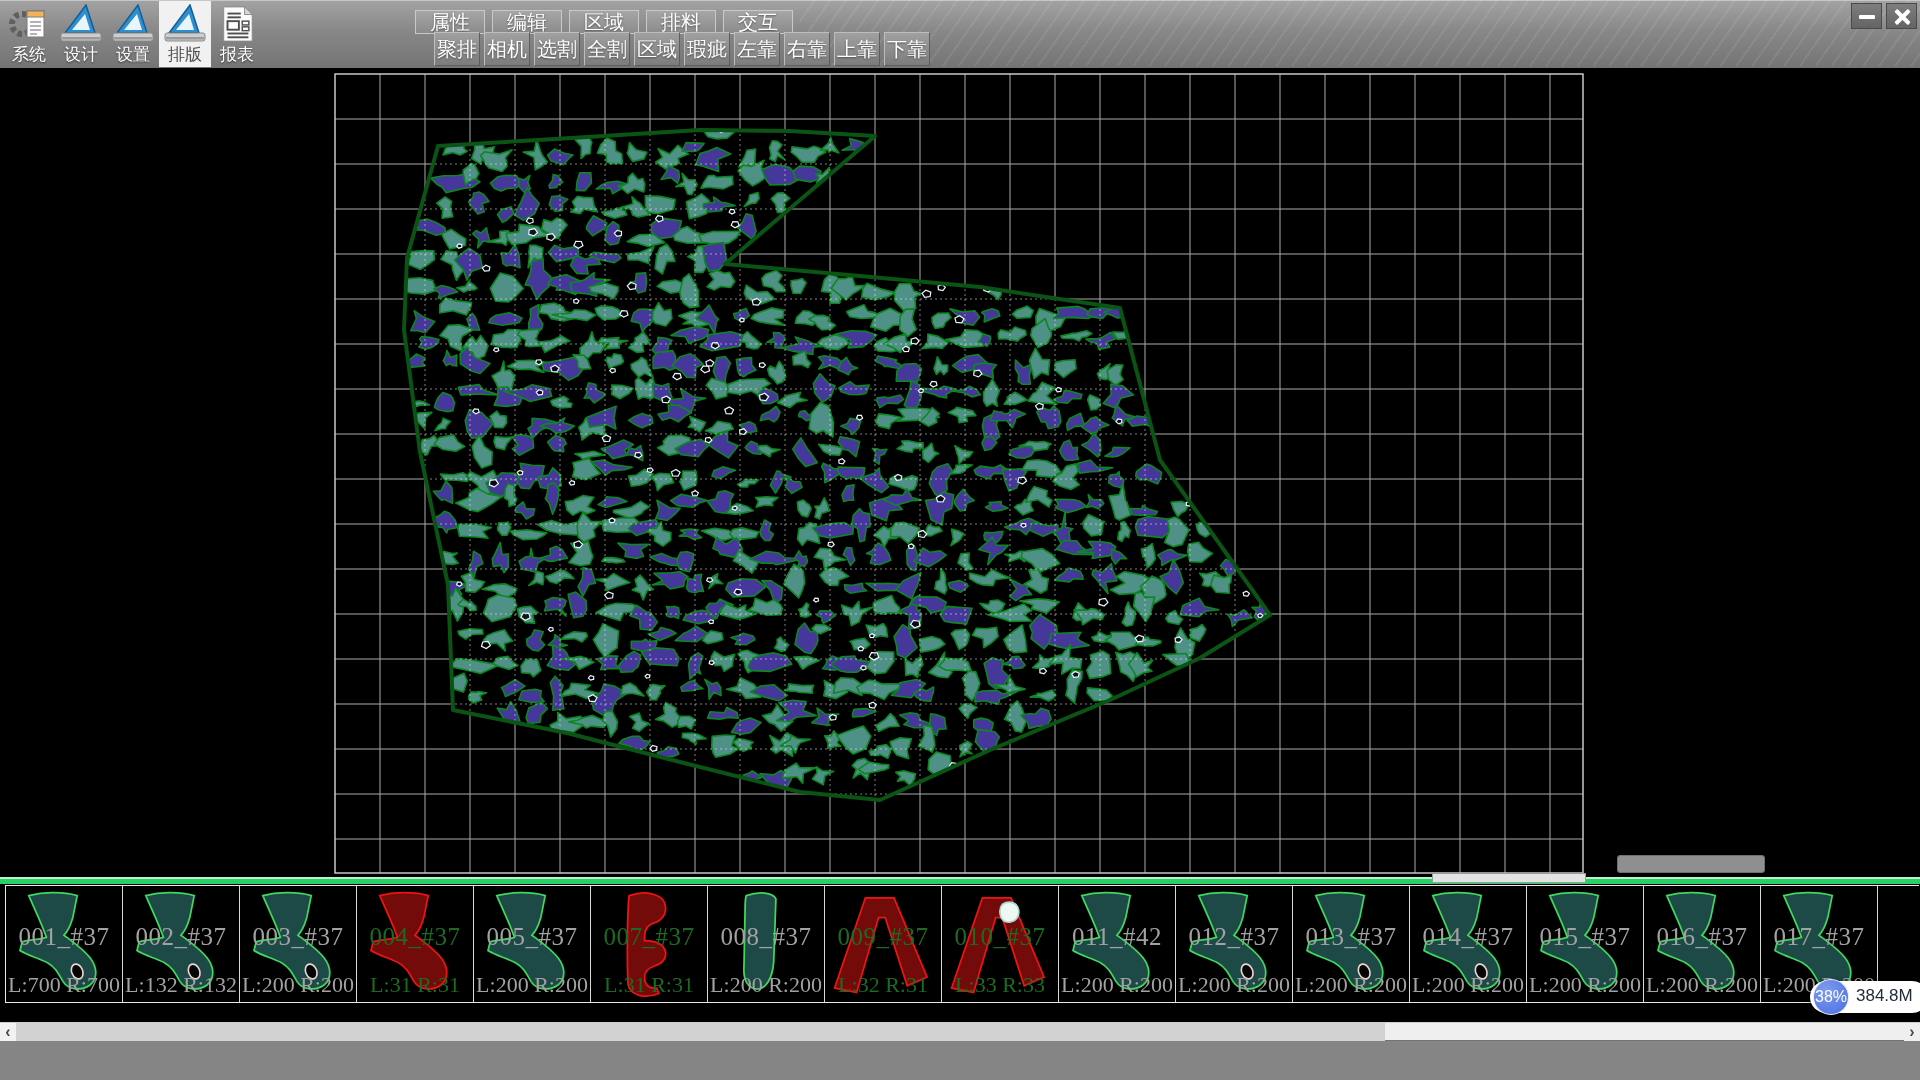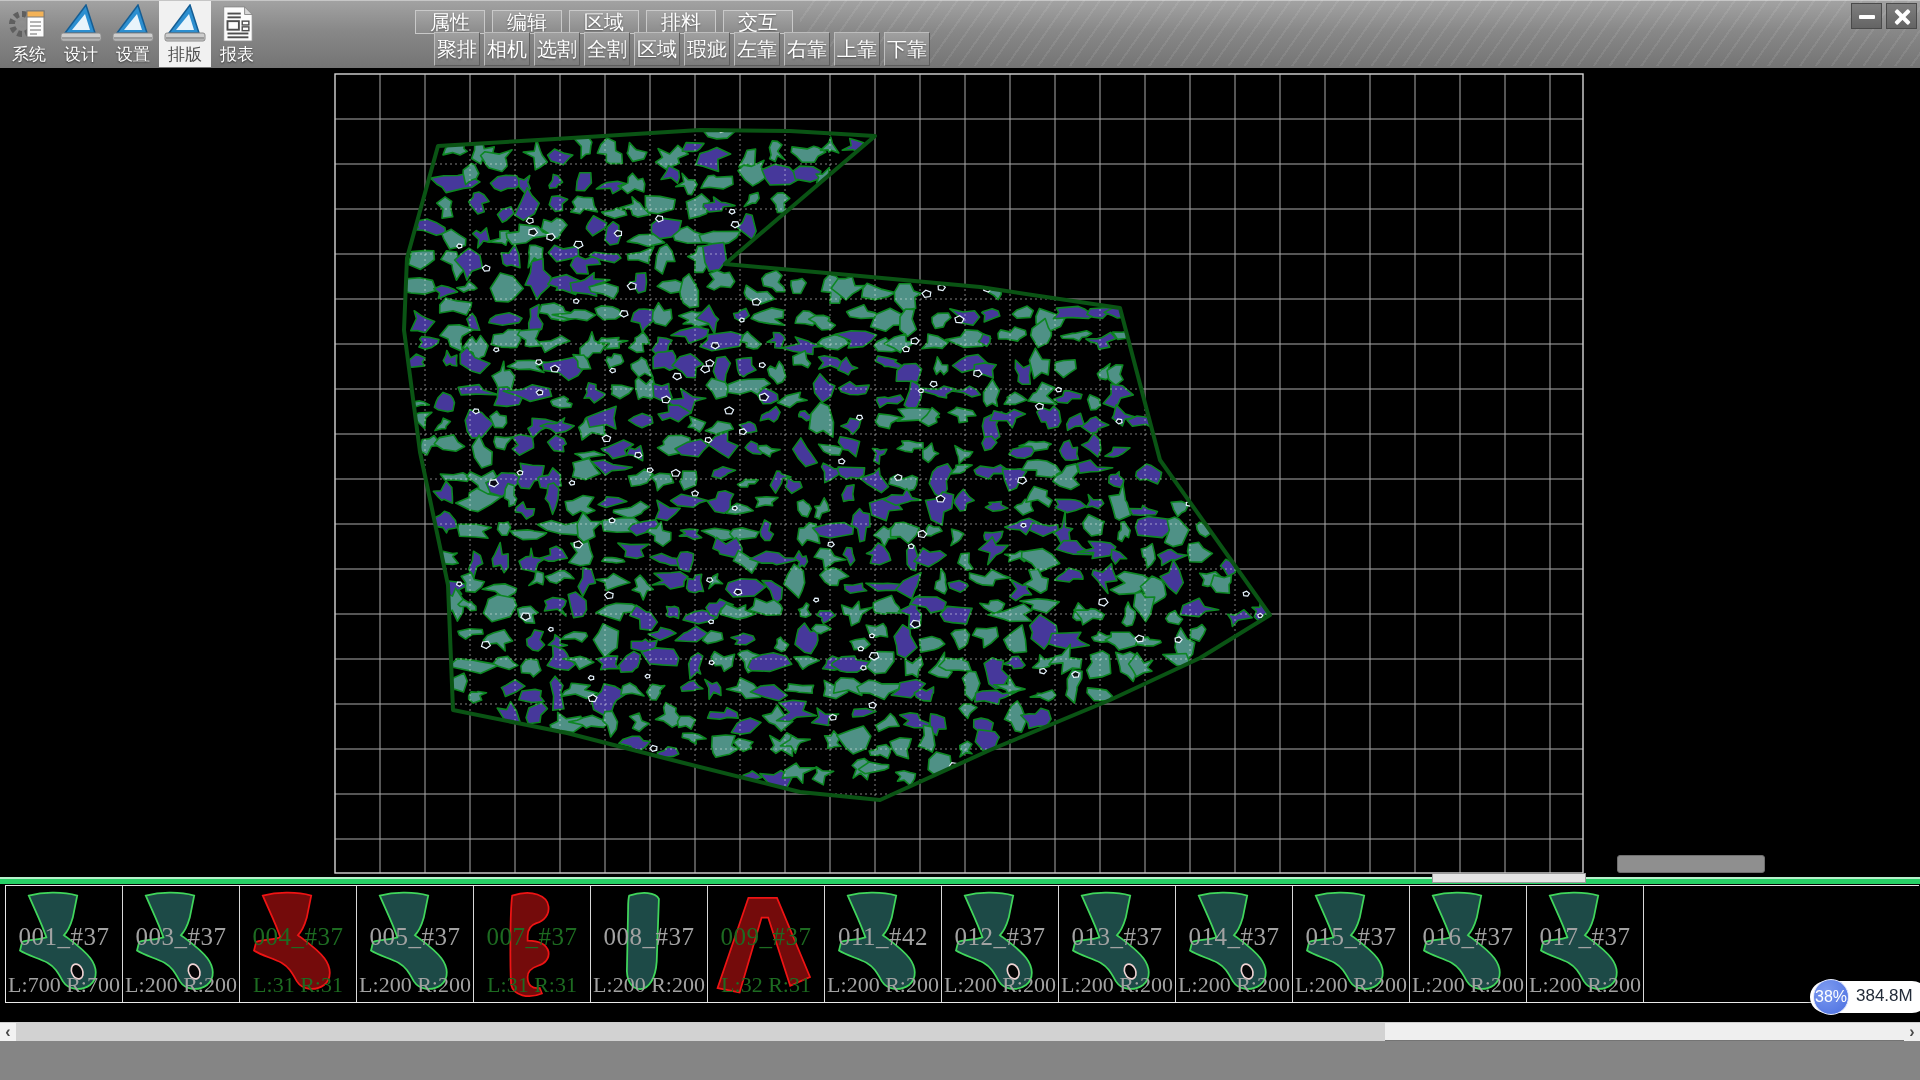--- a/index.html
+++ b/index.html
@@ -935,20 +935,28 @@
             <ellipse cx="62" cy="75" rx="5" ry="7" transform="rotate(-22 62 75)" fill="#060606" stroke="#efd3d3" stroke-width="1.5"></ellipse>
           </svg></span>
     <span class="thumb-label t-gray">001_#37</span>
     <span class="thumb-value t-gray">L:700 R:700</span>
   </div>
       <div class="thumb-cell">
     <span class="thumb-shape"><svg viewBox="0 0 100 100">
             <path d="M18,6 C30,3 48,2 62,6 L58,26 C56,33 54,38 50,42 C58,48 68,55 74,63 C80,71 81,81 74,87 C66,93 54,92 49,84 C45,77 42,71 35,67 C27,63 16,60 10,56 L12,48 C20,46 28,46 34,44 C30,32 24,20 18,6 Z" fill="#1d4a47" stroke="#41d65c" stroke-width="1.6"></path>
             <ellipse cx="62" cy="75" rx="5" ry="7" transform="rotate(-22 62 75)" fill="#060606" stroke="#efd3d3" stroke-width="1.5"></ellipse>
           </svg></span>
+    <span class="thumb-label t-gray">002_#37</span>
+    <span class="thumb-value t-gray">L:132 R:132</span>
+  </div>
+      <div class="thumb-cell">
+    <span class="thumb-shape"><svg viewBox="0 0 100 100">
+            <path d="M18,6 C30,3 48,2 62,6 L58,26 C56,33 54,38 50,42 C58,48 68,55 74,63 C80,71 81,81 74,87 C66,93 54,92 49,84 C45,77 42,71 35,67 C27,63 16,60 10,56 L12,48 C20,46 28,46 34,44 C30,32 24,20 18,6 Z" fill="#1d4a47" stroke="#41d65c" stroke-width="1.6"></path>
+            <ellipse cx="62" cy="75" rx="5" ry="7" transform="rotate(-22 62 75)" fill="#060606" stroke="#efd3d3" stroke-width="1.5"></ellipse>
+          </svg></span>
     <span class="thumb-label t-gray">003_#37</span>
     <span class="thumb-value t-gray">L:200 R:200</span>
   </div>
       <div class="thumb-cell">
     <span class="thumb-shape"><svg viewBox="0 0 100 100">
             <path d="M18,6 C30,3 48,2 62,6 L58,26 C56,33 54,38 50,42 C58,48 68,55 74,63 C80,71 81,81 74,87 C66,93 54,92 49,84 C45,77 42,71 35,67 C27,63 16,60 10,56 L12,48 C20,46 28,46 34,44 C30,32 24,20 18,6 Z" fill="#740b0b" stroke="#ee1414" stroke-width="1.6"></path>
           </svg></span>
     <span class="thumb-label t-green">004_#37</span>
     <span class="thumb-value t-green">L:31 R:31</span>
   </div>
@@ -972,20 +980,28 @@
           </svg></span>
     <span class="thumb-label t-gray">008_#37</span>
     <span class="thumb-value t-gray">L:200 R:200</span>
   </div>
       <div class="thumb-cell">
     <span class="thumb-shape"><svg viewBox="0 0 100 100">
             <path d="M6,90 L34,8 L60,8 L90,80 L72,88 L52,26 L46,26 L26,94 Z" fill="#740b0b" stroke="#ee1414" stroke-width="1.6"></path>
           </svg></span>
     <span class="thumb-label t-green">009_#37</span>
     <span class="thumb-value t-green">L:32 R:31</span>
+  </div>
+      <div class="thumb-cell">
+    <span class="thumb-shape"><svg viewBox="0 0 100 100">
+            <path d="M6,90 L34,8 L60,8 L90,80 L72,88 L52,26 L46,26 L26,94 Z" fill="#740b0b" stroke="#ee1414" stroke-width="1.6"></path>
+            <path d="M52,14 C58,10 66,12 67,19 C68,26 63,31 56,30 C50,29 48,19 52,14 Z" fill="#eef7f3" stroke="#a9d9cd" stroke-width="1.5"></path>
+          </svg></span>
+    <span class="thumb-label t-green">010_#37</span>
+    <span class="thumb-value t-green">L:33 R:33</span>
   </div>
       <div class="thumb-cell">
     <span class="thumb-shape"><svg viewBox="0 0 100 100">
             <path d="M18,6 C30,3 48,2 62,6 L58,26 C56,33 54,38 50,42 C58,48 68,55 74,63 C80,71 81,81 74,87 C66,93 54,92 49,84 C45,77 42,71 35,67 C27,63 16,60 10,56 L12,48 C20,46 28,46 34,44 C30,32 24,20 18,6 Z" fill="#1d4a47" stroke="#41d65c" stroke-width="1.6"></path>
           </svg></span>
     <span class="thumb-label t-gray">011_#42</span>
     <span class="thumb-value t-gray">L:200 R:200</span>
   </div>
       <div class="thumb-cell">
     <span class="thumb-shape"><svg viewBox="0 0 100 100">

